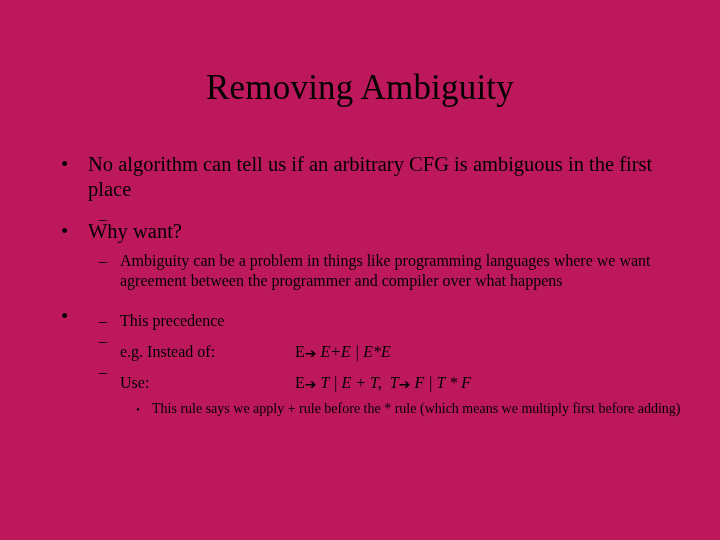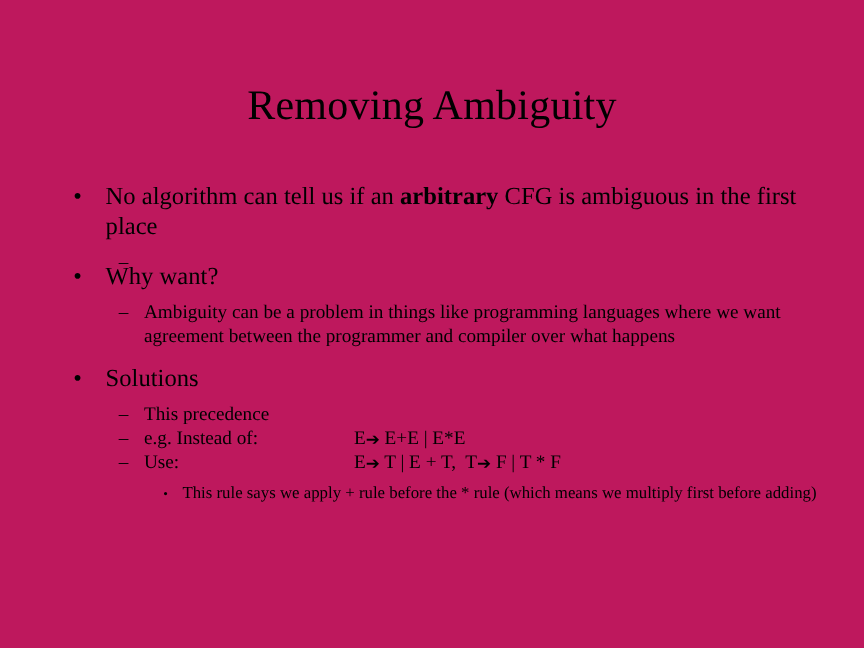--- a/index.html
+++ b/index.html
@@ -92,27 +92,28 @@
     left: 136px;
     top: 0;
     font-size: 11px;
     line-height: 18px;
   }
 
   .gap-sm { height: 7px; }
   .gap-md { height: 10px; }
   .gap-lg { height: 13px; }
 
-  b, .bold { font-weight: bold; }
+  b, .bold { font-weight: normal; }
 
   .rule-label {
     display: inline-block;
     min-width: 175px;
+    margin-top: 11px;
   }
-  .rule-text { white-space: pre; }
+  .rule-text { white-space: pre; font-style: italic; }
 
   .arrow {
     font-family: "DejaVu Sans", sans-serif;
     font-weight: bold;
     font-size: 14px;
     line-height: 1;
     display: inline-block;
     transform: translateY(1px);
   }
 </style>
@@ -147,21 +148,20 @@
 
     <div class="bullet-row lvl2">
       <span class="marker">–</span>
       <span>Ambiguity can be a problem in things like programming languages where we want agreement between the programmer and compiler over what happens</span>
     </div>
 
     <div class="gap-lg"></div>
 
     <div class="bullet-row lvl1">
       <span class="marker">•</span>
-      <span>Solutions</span>
     </div>
 
     <div class="gap-sm"></div>
 
     <div class="bullet-row lvl2">
       <span class="marker">–</span>
       <span>This precedence</span>
     </div>
 
     <div class="bullet-row lvl2">

